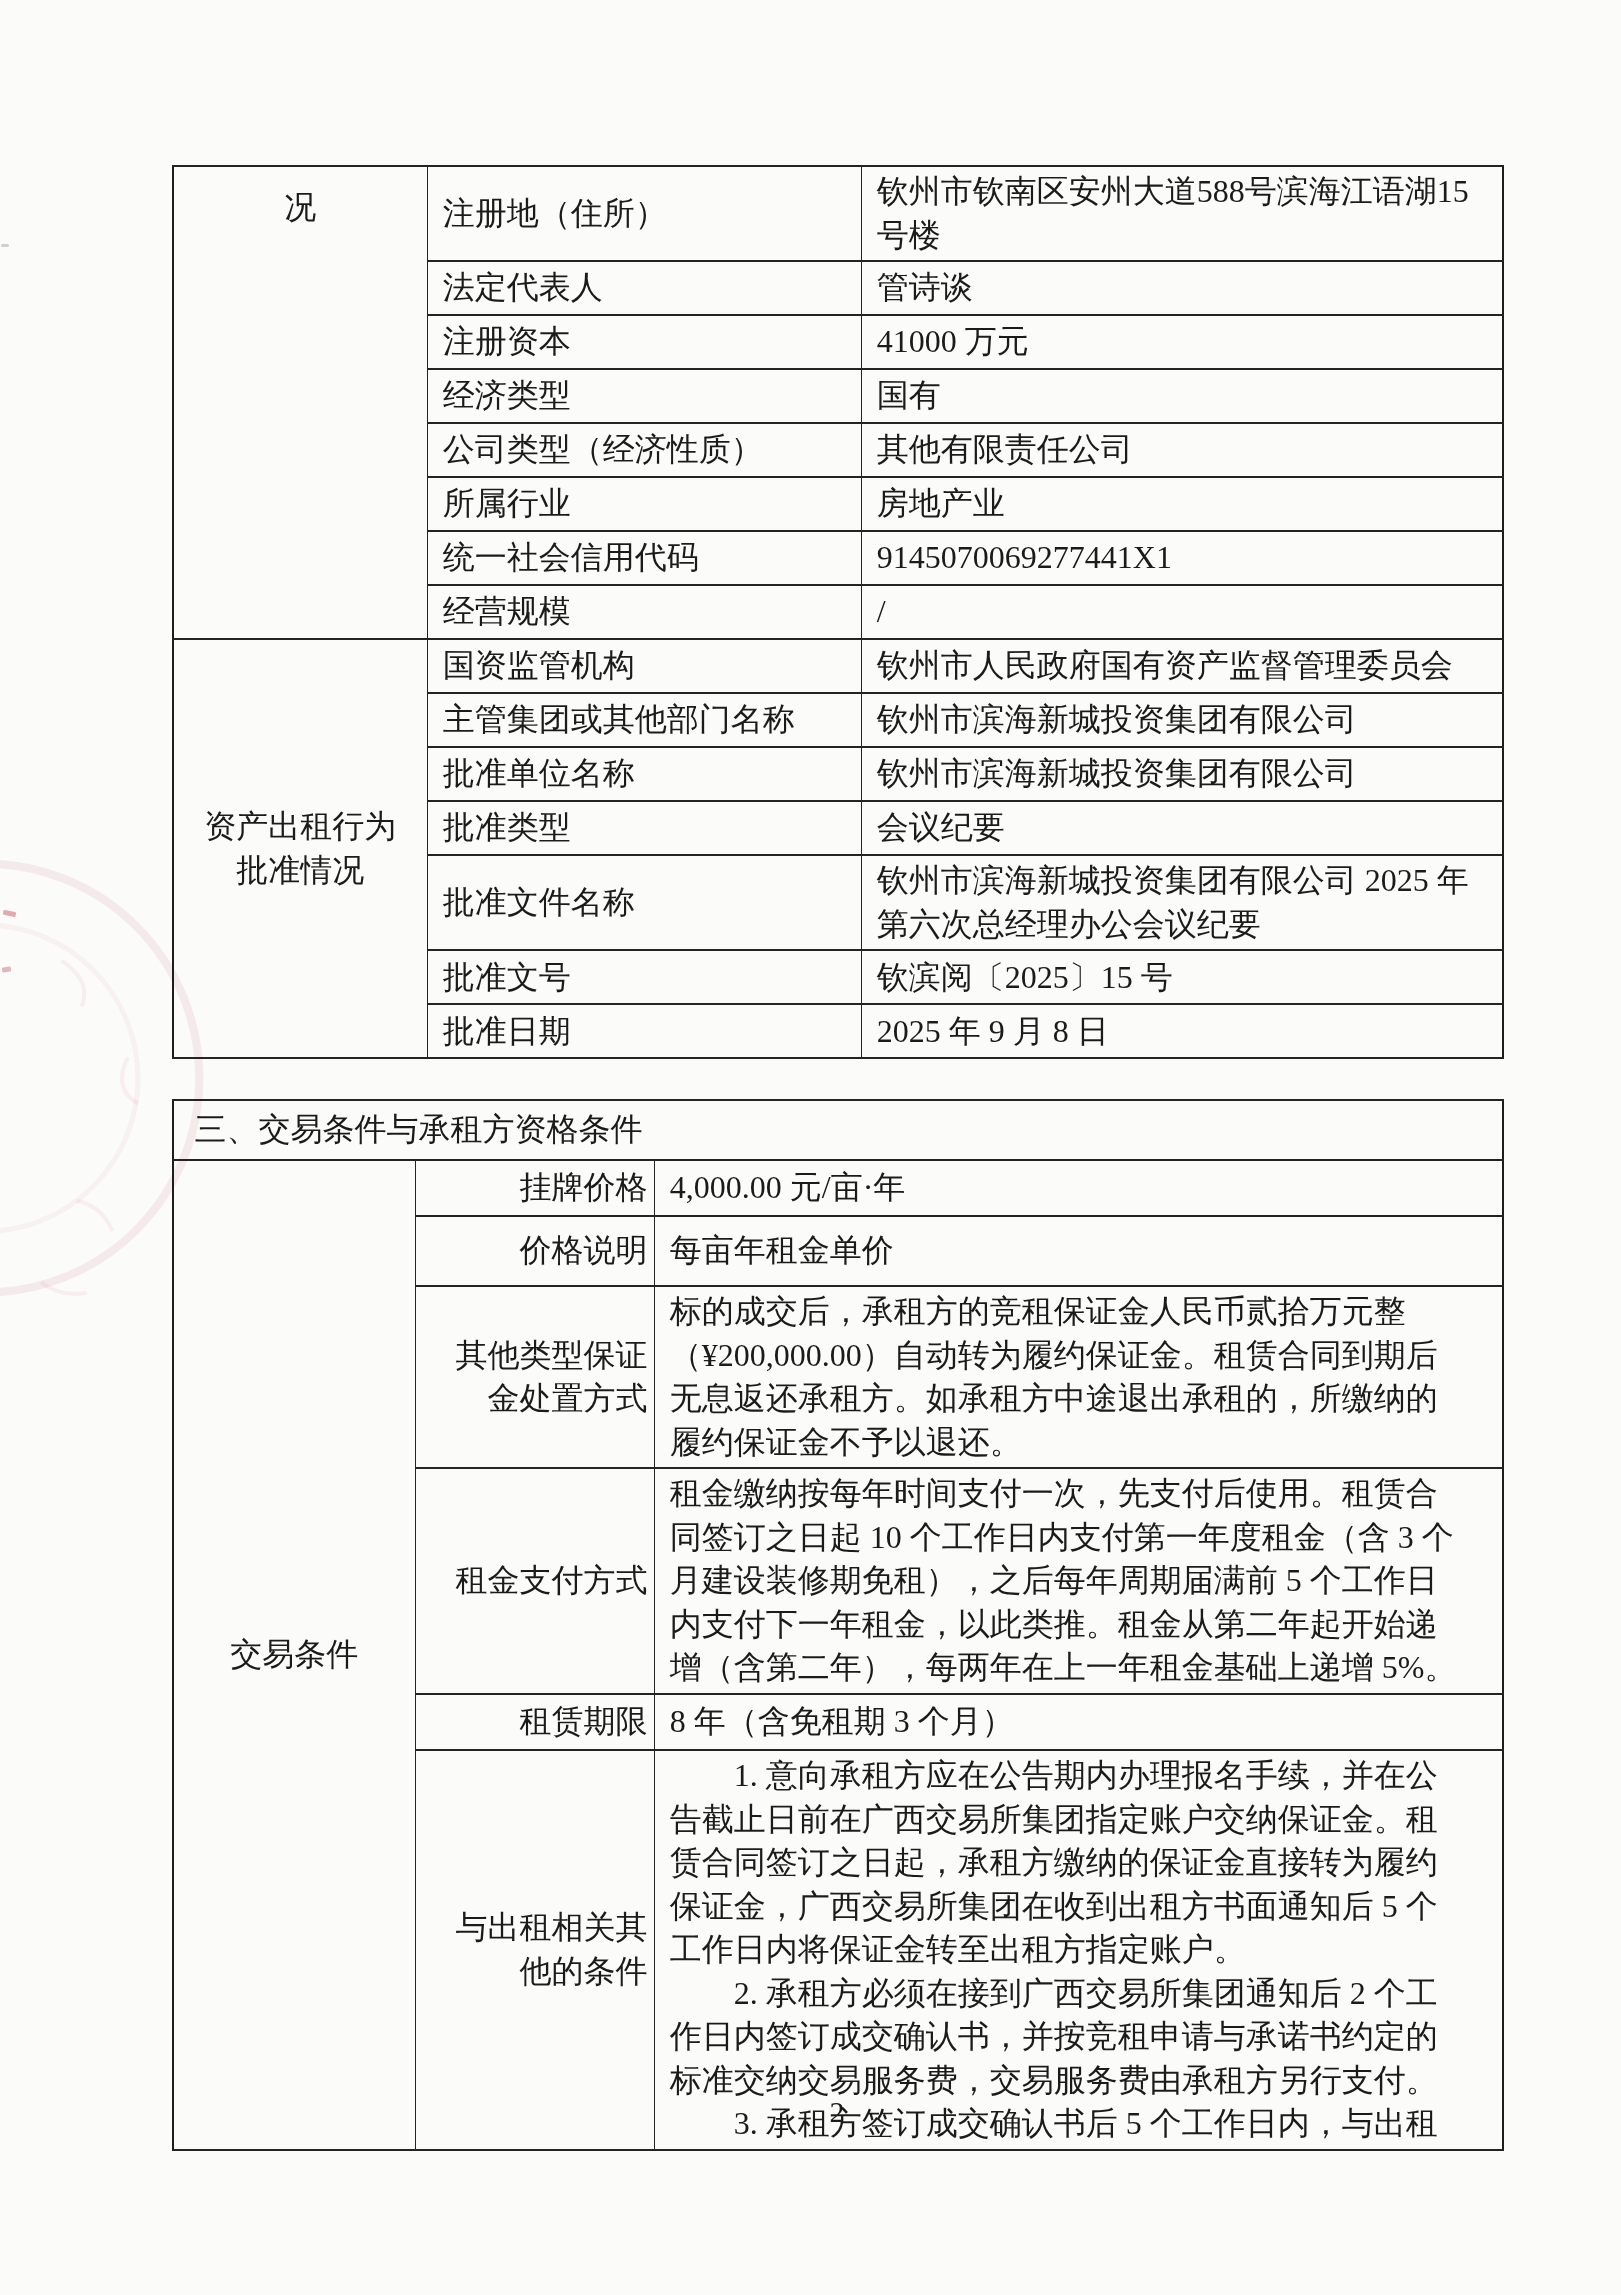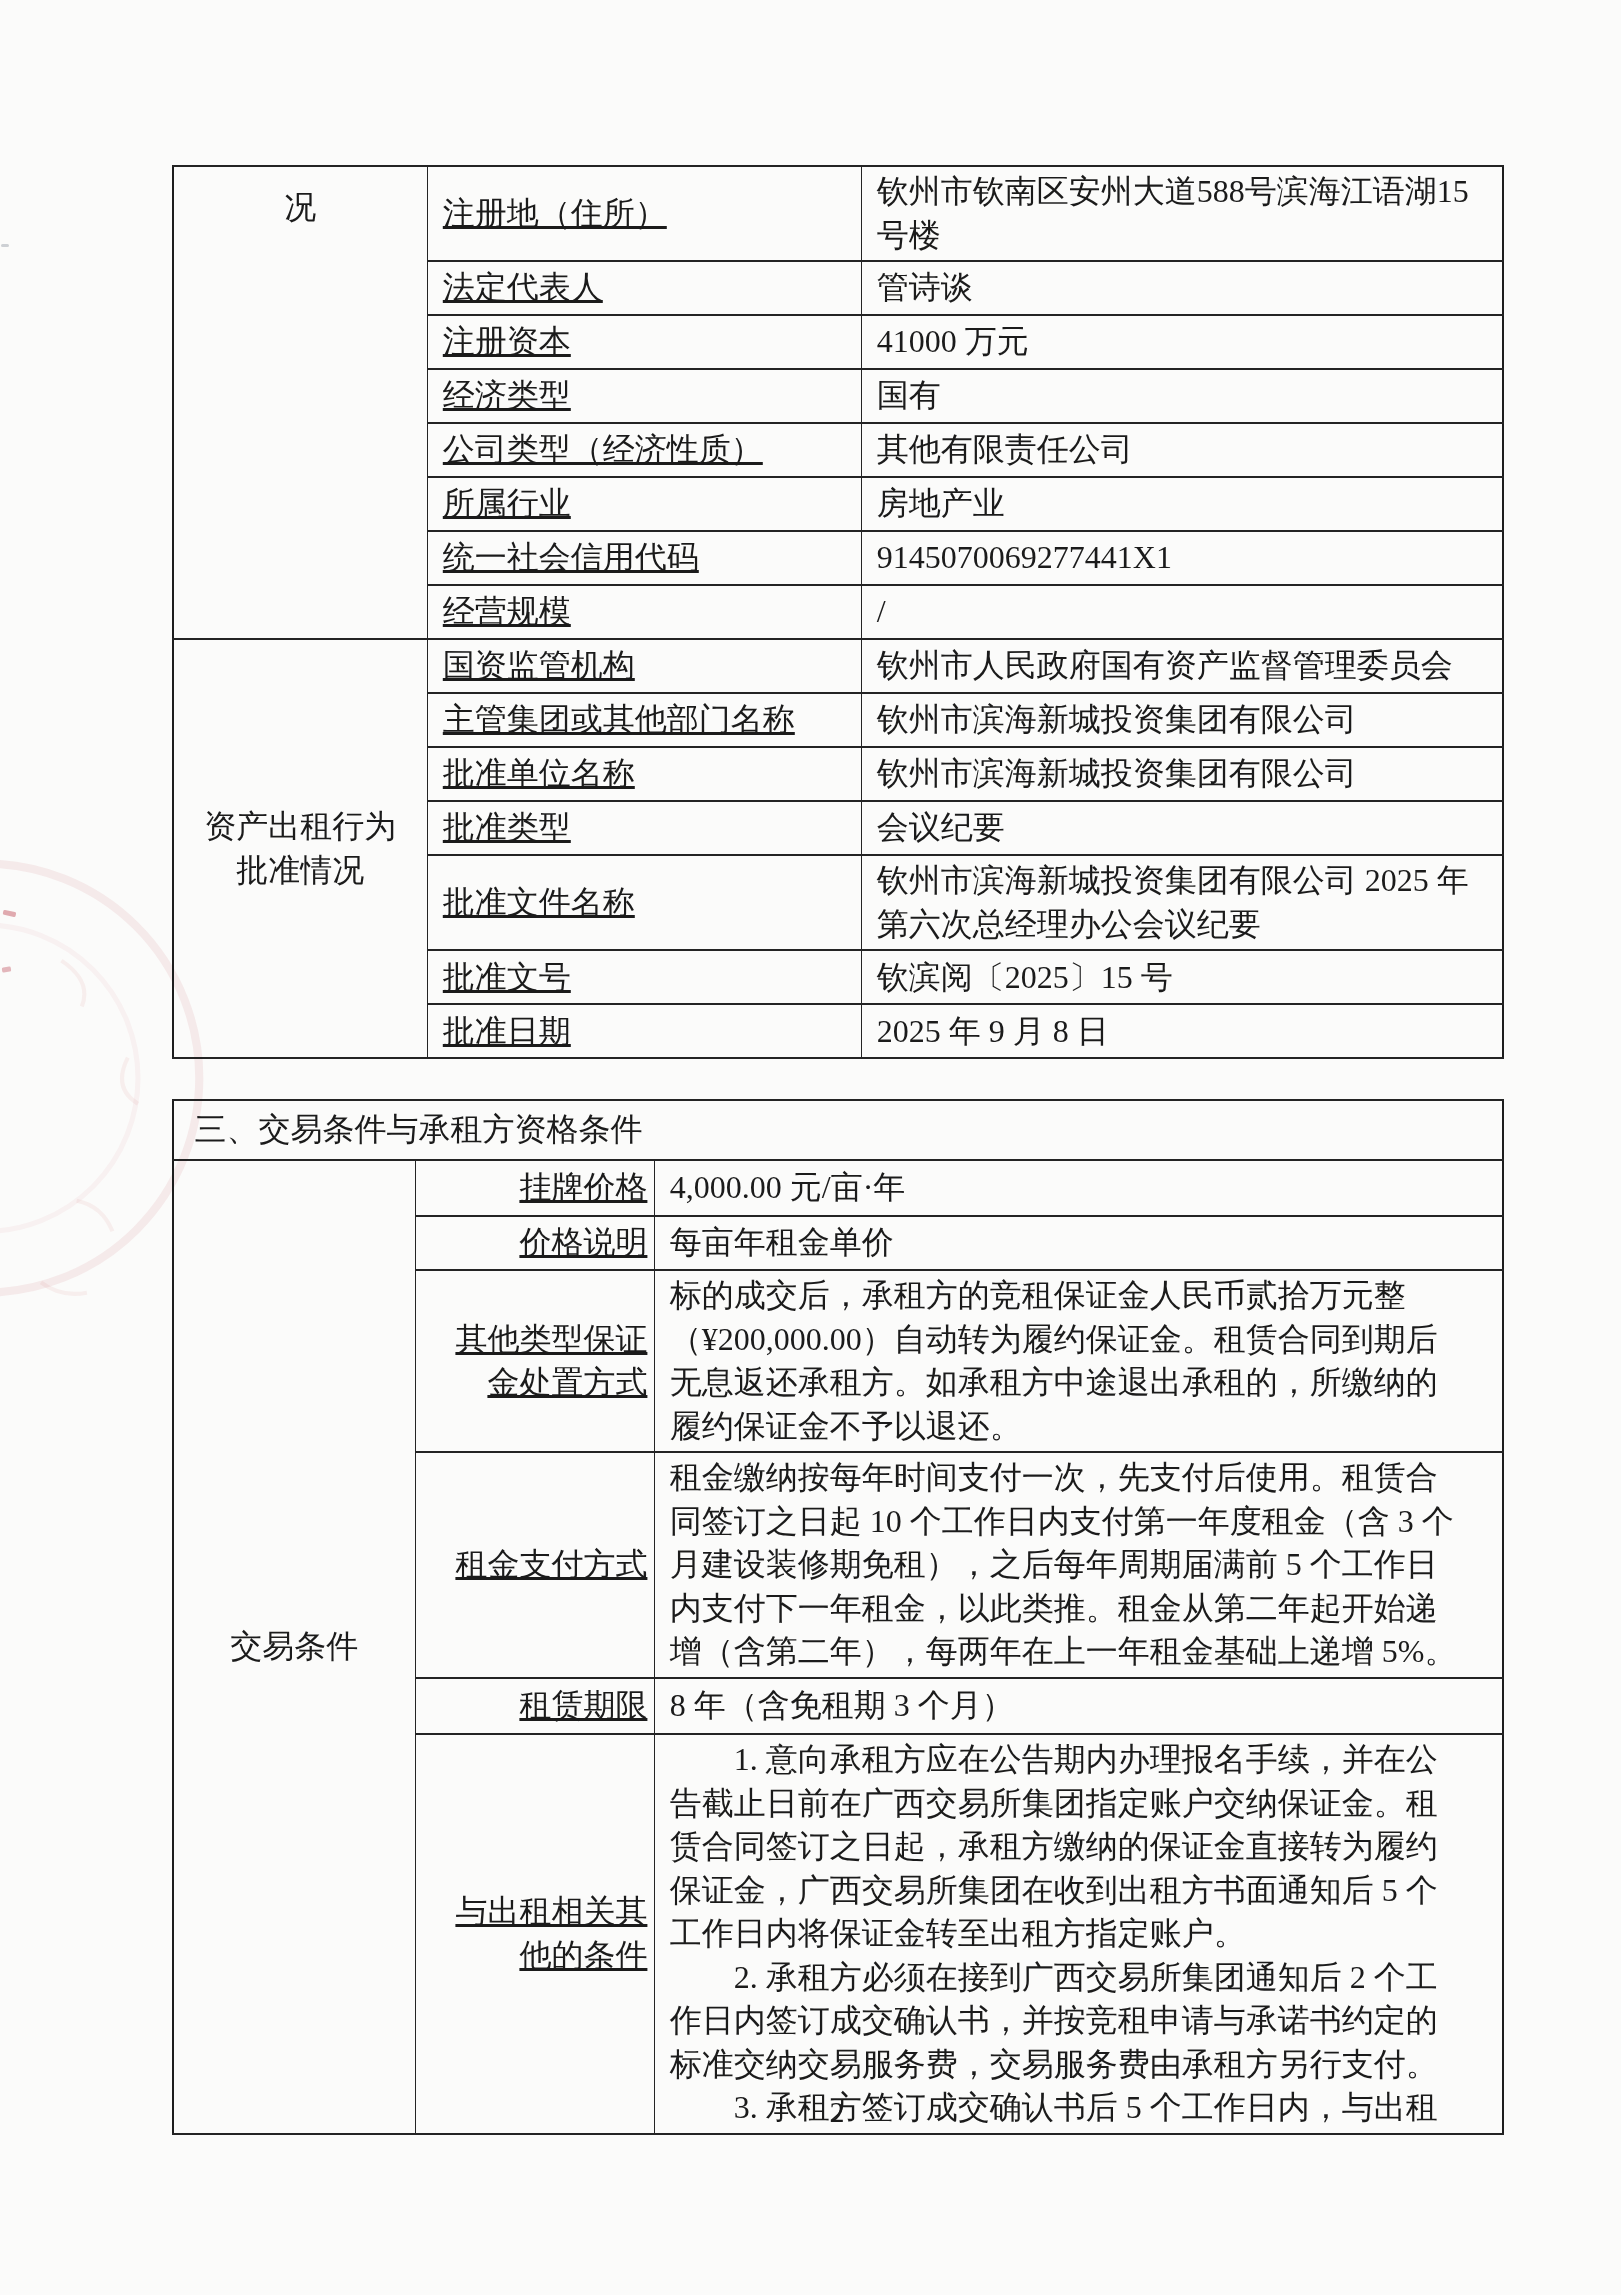--- a/index.html
+++ b/index.html
@@ -33,33 +33,33 @@
     box-sizing:border-box;
     overflow:hidden;
   }
   table{border:2.6px solid #1d1d1d;}
   .group-cell{
     text-align:center;
     padding:0 5.1px;
     white-space:pre-line;
   }
   .group-top{vertical-align:top;padding-top:19.4px;}
-  .label-cell{white-space:pre-line;text-decoration:underline;}
+  .label-cell{white-space:pre-line;}
   #t2 .label-cell{text-align:right;padding:3.1px 6.1px;}
   .val{white-space:pre-line;}
   .section-row td{
     padding-left:20.4px;
     font-weight:400;
   }
   
   .h1{height:54px;}
   .h2{height:95px;}
   .hh{height:60px;}
   .ha{height:56px;}
-  .hb{height:54px;margin-left:8px;}
+  .hb{height:70px;margin-left:8px;}
   .hc{height:171px;}
   .hd{height:215px;}
   .he{height:56px;margin-top:16px;}
   .hf{height:381px;}
   
   .page-number{
     position:absolute;
     left:172px;width:1330px;
     top:2095px;
     text-align:center;

